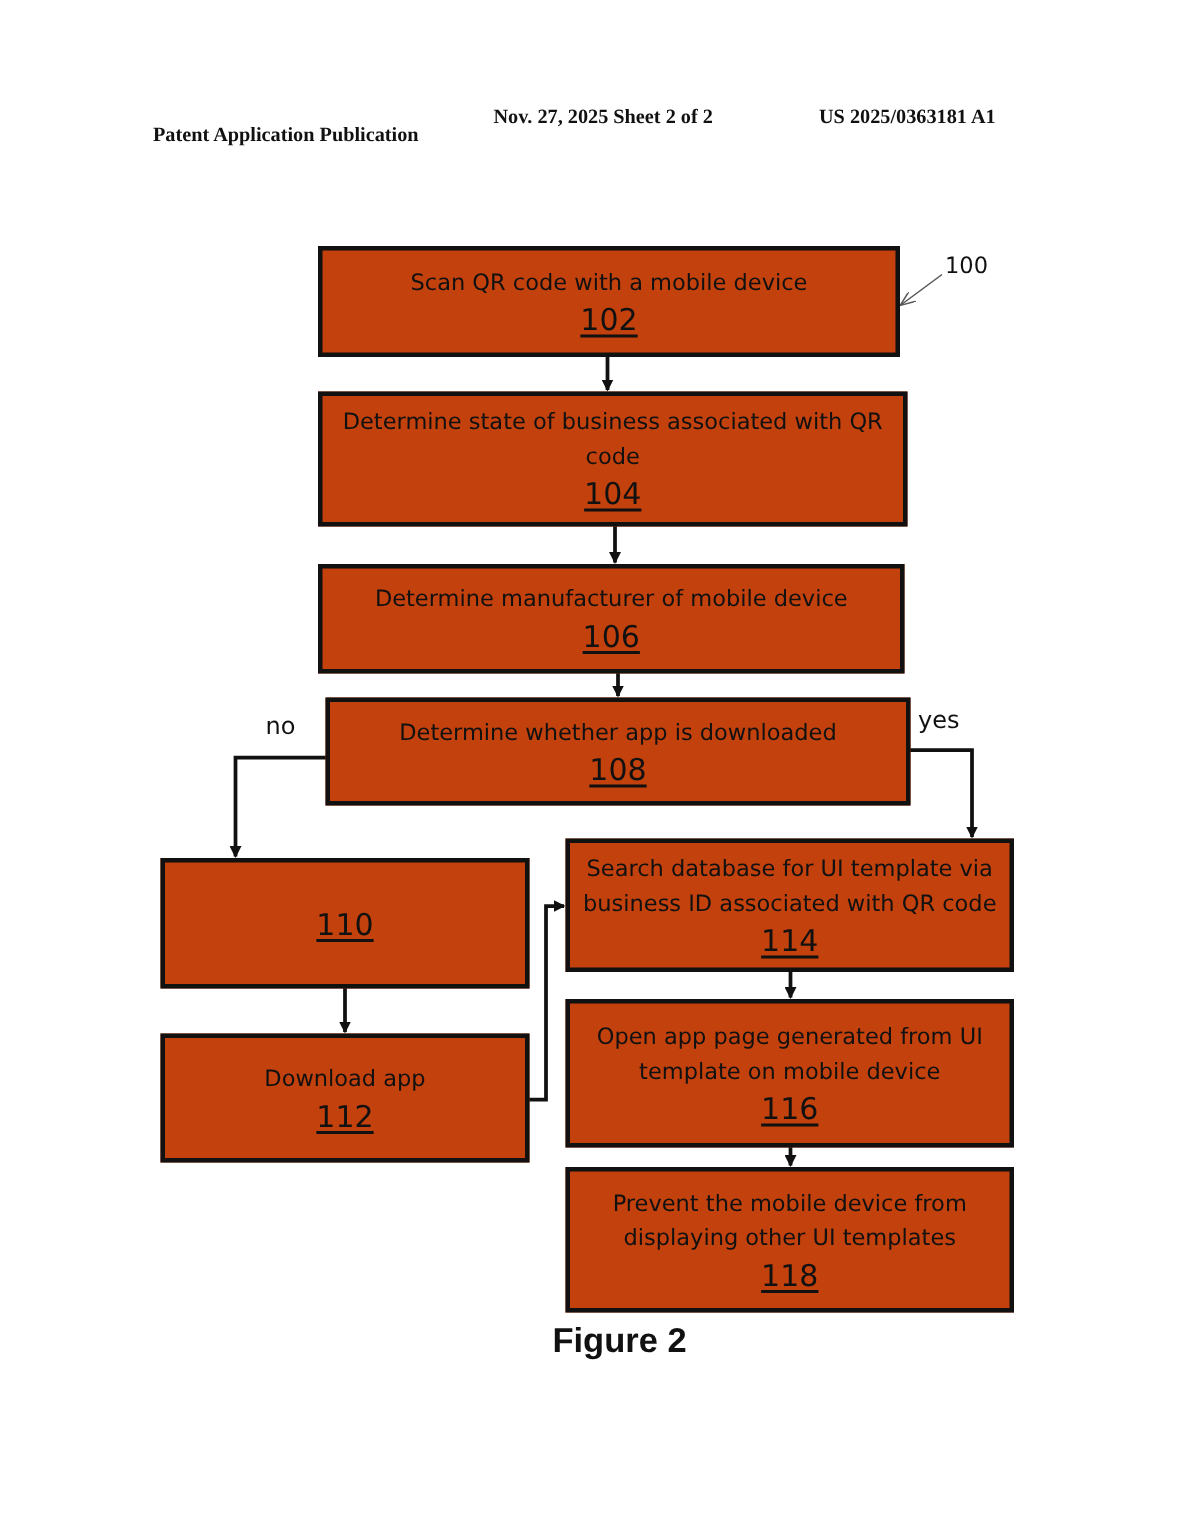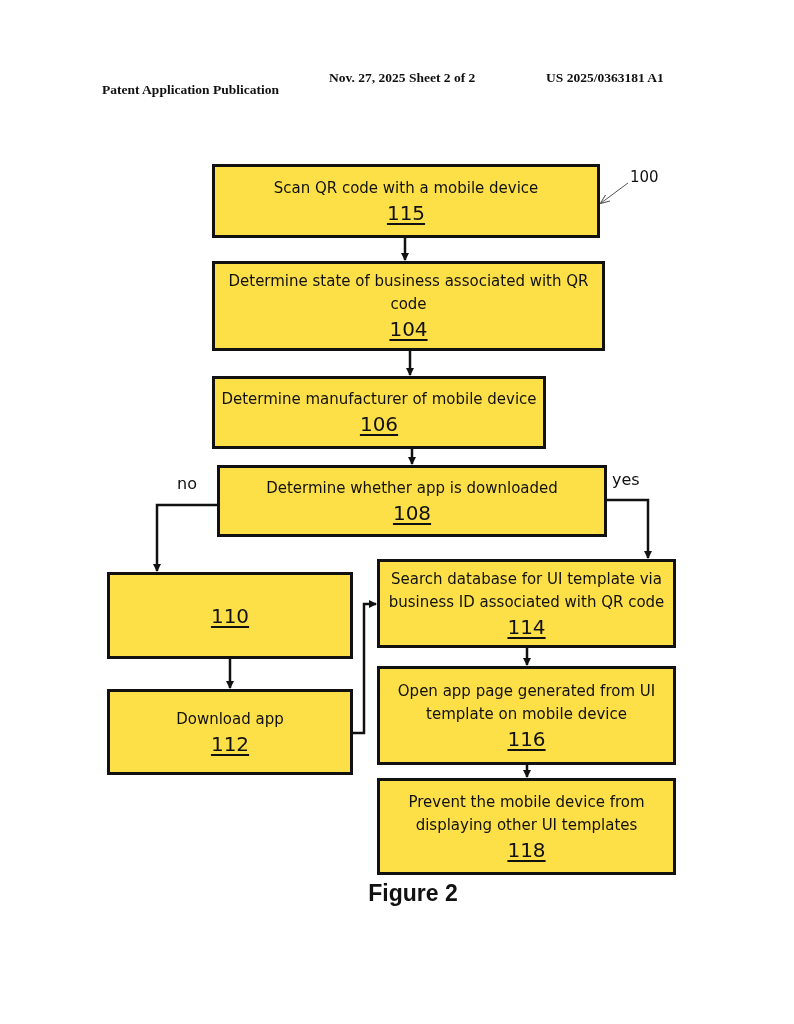--- a/index.html
+++ b/index.html
@@ -1,18 +1,18 @@
 <!DOCTYPE html>
 <html><head>
 <meta charset="utf-8">
 <style>
   html, body { margin:0; padding:0; background:#ffffff; }
   body { width:794px; height:1024px; position:relative; overflow:hidden; color:#111; }
   .hdr { position:absolute; top:70px; font-family:"Liberation Serif", serif; font-weight:bold; font-size:13.5px; color:#111; white-space:nowrap; }
-  .box { position:absolute; border:3px solid #111; box-sizing:border-box; background:#fde047;
+  .box { position:absolute; border:3px solid #111; box-sizing:border-box; background:#c2410c;
          display:flex; flex-direction:column; align-items:center; justify-content:center;
          font-family:"DejaVu Sans", sans-serif; font-size:15px; line-height:23px; text-align:center; color:#111; padding:0 4px; }
   .box .ref { text-decoration:underline; font-size:20px; line-height:26px; text-underline-offset:3px; }
   .lbl { position:absolute; font-family:"DejaVu Sans", sans-serif; font-size:16px; color:#111; }
   svg.conn { position:absolute; left:0; top:0; width:794px; height:1024px; pointer-events:none; }
   .fig { position:absolute; left:0; width:794px; top:880px; text-align:center; font-family:"Liberation Sans", sans-serif; font-weight:bold; font-size:23px; color:#111; }
 </style>
 </head>
 <body>
 
@@ -38,29 +38,29 @@
   <polyline points="351,733 364,733 364,604 376,604" fill="none" stroke="#111" stroke-width="2.5" marker-end="url(#ah)"></polyline>
   <line x1="527" y1="646" x2="527" y2="665" stroke="#111" stroke-width="2.5" marker-end="url(#ah)"></line>
   <line x1="527" y1="763" x2="527" y2="777" stroke="#111" stroke-width="2.5" marker-end="url(#ah)"></line>
   <line x1="628" y1="183" x2="601" y2="203" stroke="#555" stroke-width="1" marker-end="url(#ahthin)"></line>
 </svg>
 
 <div class="lbl" style="left:630px; top:168px; font-size:15px;">100</div>
 
 <div class="box" style="left:212px; top:164px; width:388px; height:74px;">
   <span>Scan QR code with a mobile device</span>
-  <span class="ref">115</span>
+  <span class="ref">102</span>
 </div>
 
 <div class="box" style="left:212px; top:261px; width:393px; height:90px;">
   <span>Determine state of business associated with QR code</span>
   <span class="ref">104</span>
 </div>
 
-<div class="box" style="left:212px; top:376px; width:334px; height:73px;">
+<div class="box" style="left:212px; top:376px; width:391px; height:73px;">
   <span>Determine manufacturer of mobile device</span>
   <span class="ref">106</span>
 </div>
 
 <div class="box" style="left:217px; top:465px; width:390px; height:72px;">
   <span>Determine whether app is downloaded</span>
   <span class="ref">108</span>
 </div>
 
 <div class="lbl" style="left:177px; top:474px;">no</div>

